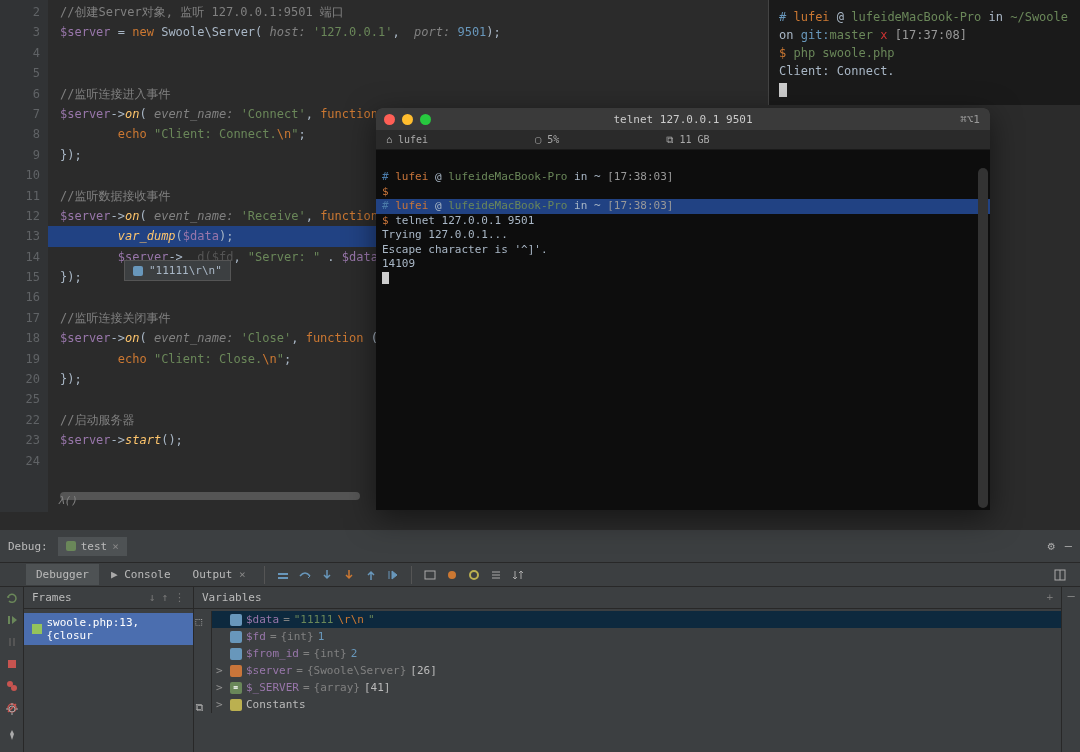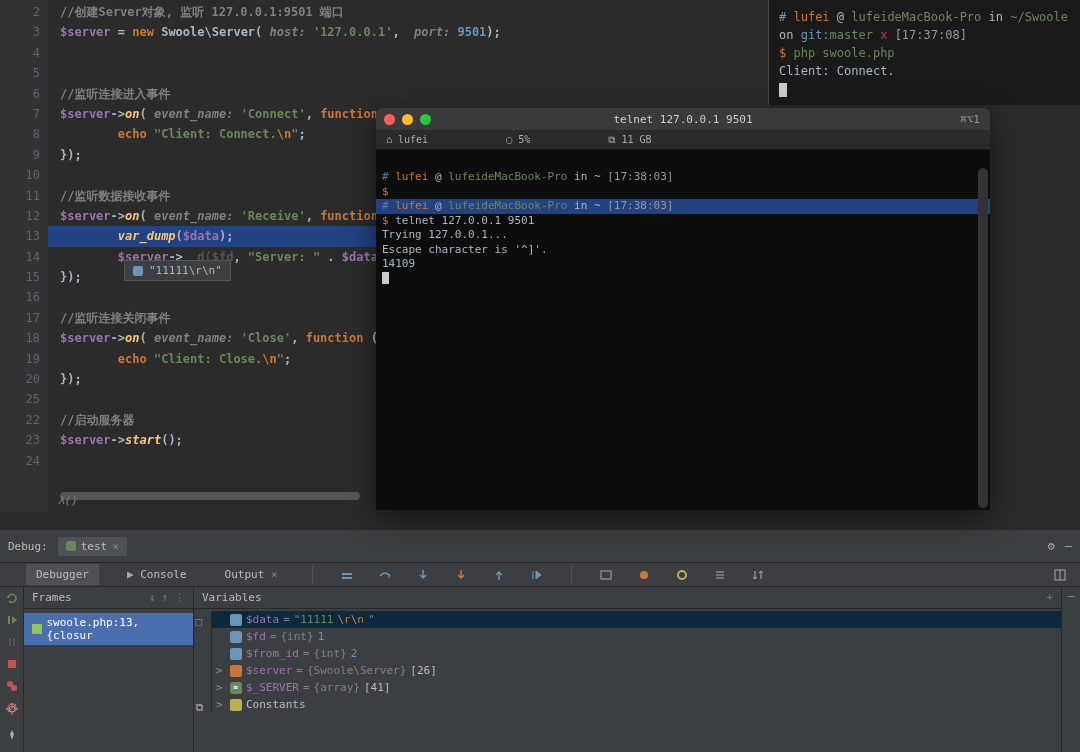--- a/index.html
+++ b/index.html
@@ -2,21 +2,21 @@
 <html><head>
 <meta charset="utf-8">
 <style>
   * { margin: 0; padding: 0; box-sizing: border-box; }
   body { width: 1080px; height: 752px; background: #2b2b2b; font-family: 'Menlo', 'Consolas', monospace; font-size: 12px; color: #a9b7c6; overflow: hidden; position: relative; }
   
   .editor-area { position: absolute; top: 0; left: 0; width: 768px; height: 512px; background: #2b2b2b; }
   .gutter { position: absolute; left: 0; top: 0; width: 48px; height: 100%; background: #313335; text-align: right; padding-right: 8px; color: #606366; line-height: 20.4px; padding-top: 2px; }
   .gutter div { height: 20.4px; }
   .code-area { position: absolute; left: 48px; top: 0; right: 0; height: 100%; line-height: 20.4px; padding-top: 2px; padding-left: 12px; }
-  .code-line { height: 20.4px; white-space: pre; font-weight: bold; }
+  .code-line { height: 20.4px; white-space: pre; }
   .code-line.highlighted { background: #214283; margin-left: -12px; padding-left: 12px; width: 100%; }
   
   .c-comment { color: #808080; }
   .c-var { color: #9876aa; }
   .c-op { color: #a9b7c6; }
   .c-kw { color: #cc7832; }
   .c-cls { color: #a9b7c6; }
   .c-param { color: #808080; font-style: italic; }
   .c-str { color: #6a8759; }
   .c-num { color: #6897bb; }
@@ -44,39 +44,39 @@
   
   .terminal-window { position: absolute; left: 376px; top: 108px; width: 614px; height: 402px; background: #0d0d0d; border-radius: 6px 6px 0 0; box-shadow: 0 8px 30px rgba(0,0,0,0.5); z-index: 10; }
   .term-titlebar { height: 22px; background: #3a3a3a; border-radius: 6px 6px 0 0; display: flex; align-items: center; padding: 0 8px; position: relative; }
   .traffic-lights { display: flex; gap: 7px; }
   .tl { width: 11px; height: 11px; border-radius: 50%; }
   .tl.red { background: #ff5f56; }
   .tl.yellow { background: #ffbd2e; }
   .tl.green { background: #27c93f; }
   .term-title { position: absolute; left: 0; right: 0; text-align: center; color: #ccc; font-size: 11px; }
   .term-shortcut { position: absolute; right: 10px; color: #999; font-size: 11px; }
-  .term-statusbar { height: 20px; background: #2a2a2a; display: flex; align-items: center; color: #aaa; font-size: 10px; padding: 0 10px; gap: 78px; border-bottom: 1px solid #1a1a1a; }
+  .term-statusbar { height: 20px; background: #2a2a2a; display: flex; align-items: center; color: #aaa; font-size: 10px; padding: 0 10px; gap: 107px; border-bottom: 1px solid #1a1a1a; }
   .term-body { padding: 20px 6px 6px 6px; line-height: 14.5px; font-size: 11px; }
   .term-body .line-hl { background: #214283; display: block; margin: 0 -6px; padding: 0 6px; }
   .tb-hash { color: #4a7aa8; }
   .tb-user { color: #c9753a; }
   .tb-host { color: #6a8759; }
   .tb-time { color: #999; }
   .tb-prompt { color: #c9753a; }
   .term-scrollbar { position: absolute; right: 2px; top: 60px; width: 10px; height: 340px; background: #333; border-radius: 5px; }
   
   .debug-panel { position: absolute; left: 0; top: 530px; width: 1080px; height: 222px; background: #3c3f41; }
   .debug-header { height: 24px; display: flex; align-items: center; padding: 16px 8px; border-bottom: 1px solid #282828; position: relative; }
   .debug-label { color: #bbbbbb; font-size: 11px; margin-right: 10px; }
   .debug-tab { background: #4e5254; padding: 3px 8px; color: #bbb; font-size: 11px; display: flex; align-items: center; gap: 5px; }
   .debug-tab-icon { width: 10px; height: 10px; background: #6a8759; border-radius: 2px; }
   .debug-tab-close { color: #888; }
   .debug-header-right { position: absolute; right: 8px; display: flex; gap: 10px; color: #aaa; }
   
-  .debug-toolbar { height: 24px; display: flex; align-items: center; border-bottom: 1px solid #282828; padding-left: 26px; gap: 18px; }
+  .debug-toolbar { height: 24px; display: flex; align-items: center; border-bottom: 1px solid #282828; padding-left: 26px; gap: 2px; }
   .dt-tab { padding: 4px 10px; color: #bbb; font-size: 11px; cursor: pointer; }
   .dt-tab.active { background: #4e5254; }
   .dt-sep { width: 1px; height: 18px; background: #555; margin: 0 6px; }
   .dt-btn { width: 20px; height: 20px; display: flex; align-items: center; justify-content: center; cursor: pointer; }
   
   .debug-body { display: flex; height: 174px; }
   .debug-leftbar { width: 24px; background: #3c3f41; border-right: 1px solid #282828; display: flex; flex-direction: column; align-items: center; padding-top: 4px; gap: 8px; }
   .dlb-icon { width: 14px; height: 14px; cursor: pointer; }
   
   .frames-panel { width: 170px; background: #3c3f41; border-right: 1px solid #282828; }

